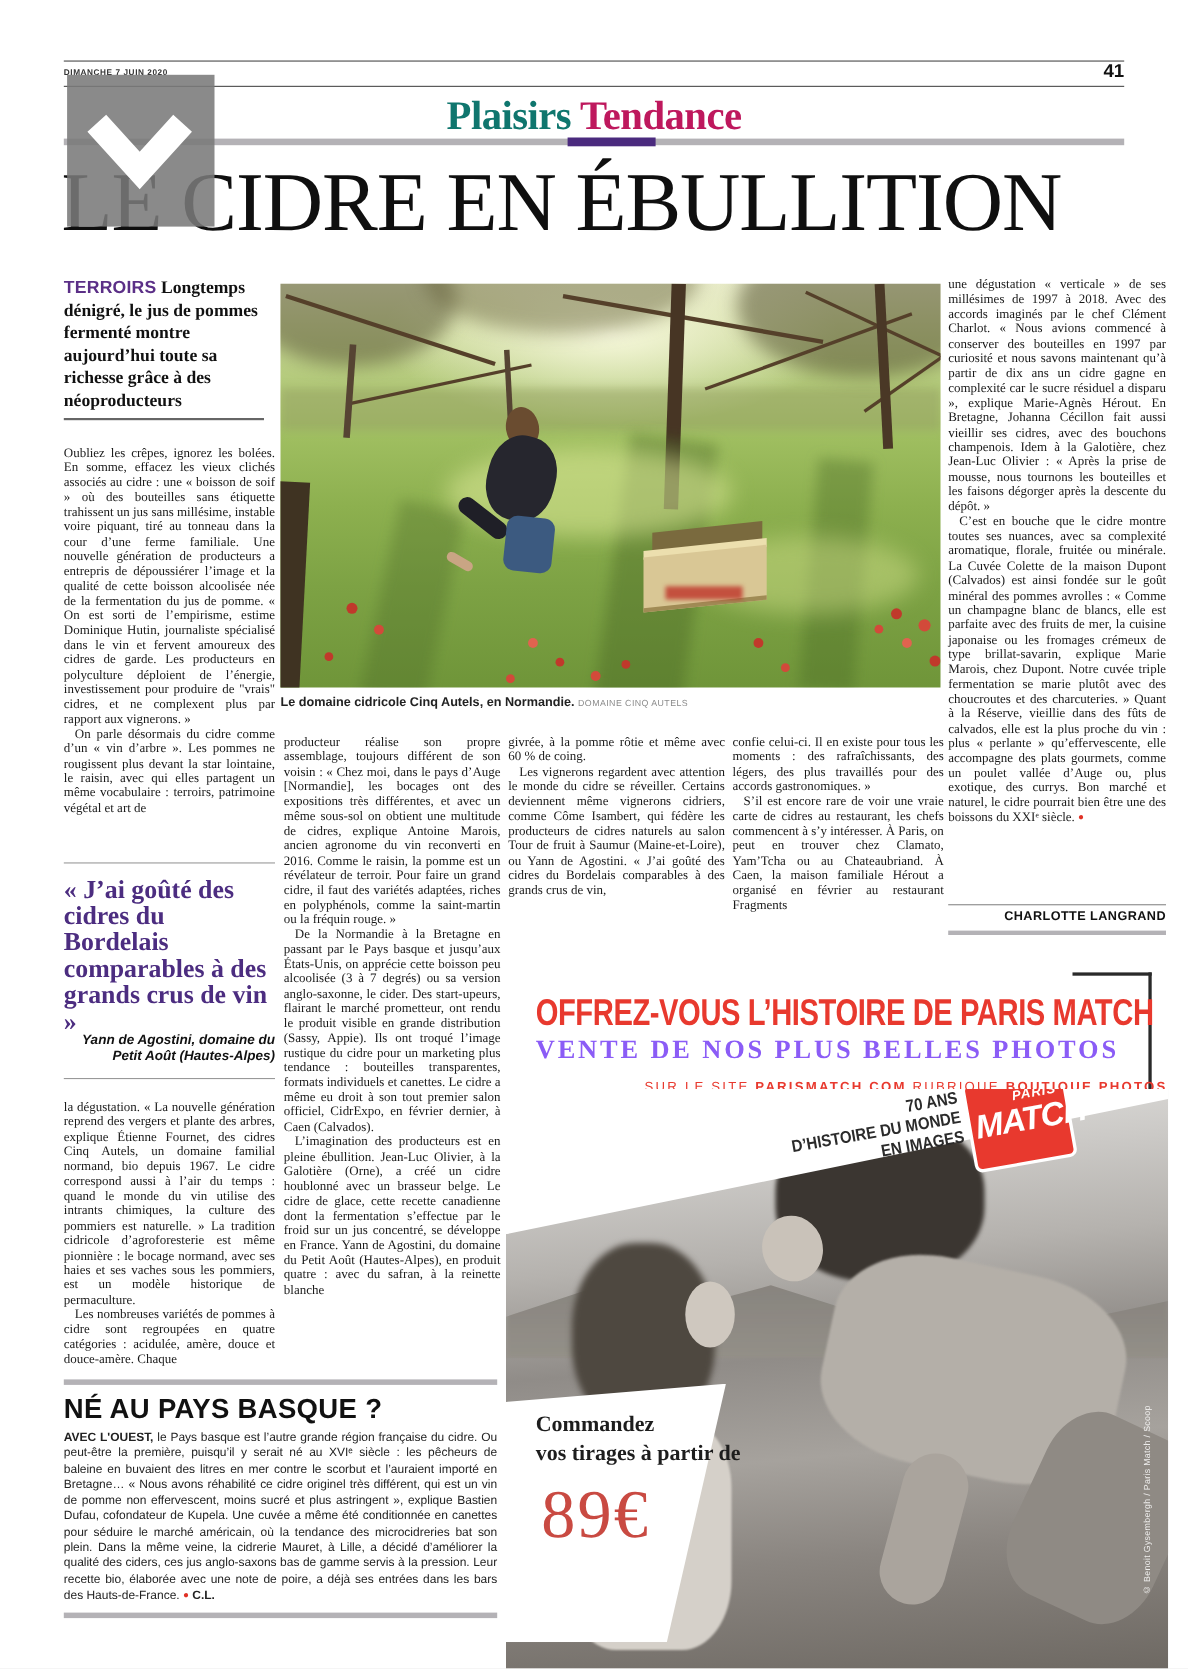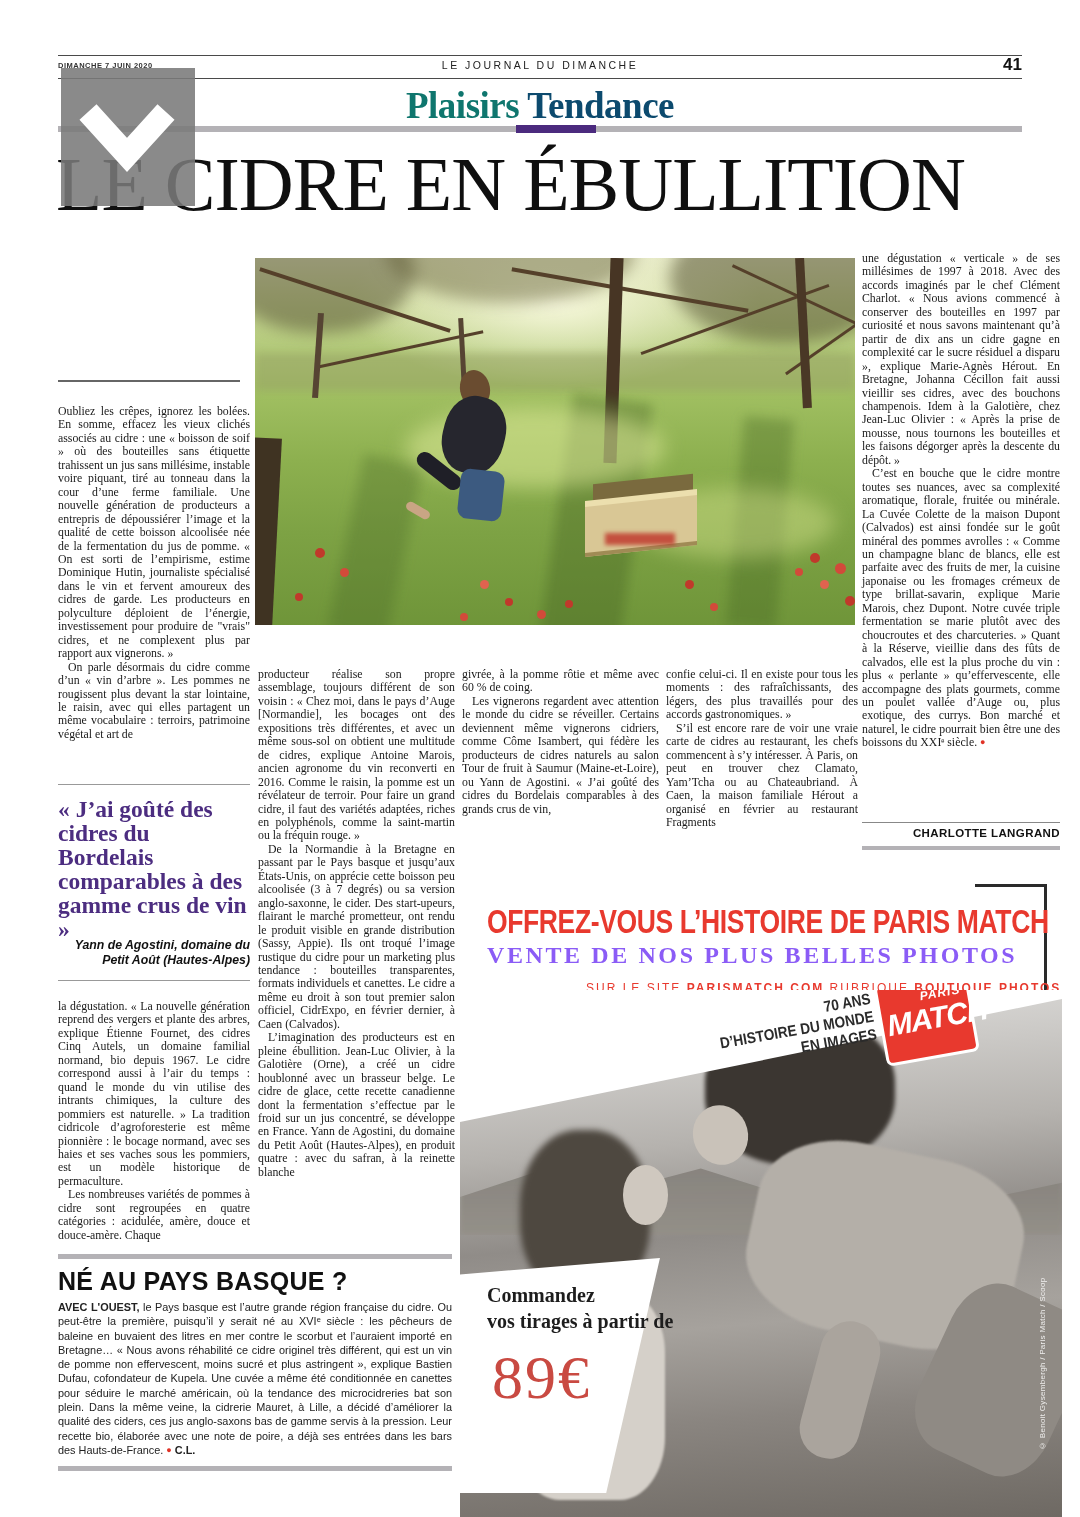--- a/index.html
+++ b/index.html
@@ -10,21 +10,21 @@
   .t-rule{position:absolute;height:5px;background:#b4b2b6;}
   
   .date{position:absolute;left:58px;top:61px;font-family:"Liberation Sans",sans-serif;
         font-size:7.5px;font-weight:700;letter-spacing:.5px;color:#333;}
   .masthead{position:absolute;left:0;top:59px;width:1080px;text-align:center;
         font-family:"Liberation Sans",sans-serif;font-size:10.5px;letter-spacing:2.5px;color:#222;}
   .pagenum{position:absolute;right:58px;top:55px;font-family:"Liberation Sans",sans-serif;
         font-size:17px;font-weight:700;color:#111;}
   .section-head{position:absolute;left:0;top:84px;width:1080px;text-align:center;
         font-size:37px;font-weight:700;letter-spacing:-.5px;}
-  .sec-light{color:#0f766e;} .sec-bold{color:#0c4a6e;}
+  .sec-light{color:#0f766e;} .sec-bold{color:#be185d;}
   .headline{position:absolute;left:56px;top:143px;width:980px;font-size:76px;line-height:82px;
         letter-spacing:-1px;color:#0f0f0f;white-space:nowrap;}
   
   .overlay{position:absolute;left:61px;top:68px;width:134px;height:138px;
         background:rgba(122,122,122,0.88);}
   
   .kicker{position:absolute;left:58px;top:252px;width:192px;font-weight:700;
         font-size:16px;line-height:20.5px;color:#111;}
   .kicker-label{font-family:"Liberation Sans",sans-serif;color:#5b2f87;letter-spacing:.2px;}
   
@@ -86,39 +86,39 @@
   .corner-bracket-v{position:absolute;left:584px;top:16px;width:3px;height:250px;background:#2a2a2a;}
   .ad-tick{position:absolute;left:27px;top:122px;width:2px;height:62px;background:#333;}
 </style>
 </head>
 <body>
 
 <div class="page">
 
   <div class="h-rule" style="left:58px;top:55px;width:964px;"></div>
   <div class="date">DIMANCHE 7 JUIN 2020</div>
-  <div class="masthead">LE JOURNAL DU DIMANCHE</div>
   <div class="pagenum">41</div>
   <div class="h-rule" style="left:58px;top:78px;width:964px;"></div>
 
   <div class="section-head">
     <span class="sec-light">Plaisirs</span>
     <span class="sec-bold">Tendance</span>
   </div>
   <div class="t-rule" style="left:58px;top:126px;width:964px;height:6px;"></div>
   <div class="abs" style="left:516px;top:125px;width:80px;height:8px;background:#4b2a7e;"></div>
 
   <div class="headline">LE CIDRE EN ÉBULLITION</div>
 
   <div class="overlay">
     <svg width="134" height="138" viewBox="0 0 134 138">
       <polyline points="27,44 66,87 105,44" fill="none" stroke="#ffffff" stroke-width="23"></polyline>
     </svg>
   </div>
 
+  <div class="kicker"><span class="kicker-label">TERROIRS</span><span> Longtemps dénigré, le jus de pommes fermenté montre aujourd’hui toute sa richesse grâce à des néoproducteurs</span></div>
   <div class="abs" style="left:58px;top:380px;width:182px;height:2px;background:#666;"></div>
 
   <div class="orchard">
     <div class="shape" style="left:90px;top:-40px;width:420px;height:170px;background:radial-gradient(ellipse at center,rgba(252,252,228,.9),rgba(252,252,228,0) 70%);"></div>
     <div class="shape" style="left:0;top:95px;width:600px;height:38px;background:rgba(150,160,100,.5);filter:blur(4px);"></div>
     <div class="shape" style="left:-30px;top:-45px;width:190px;height:120px;background:rgba(80,75,45,.5);border-radius:50%;filter:blur(8px);"></div>
     <div class="shape" style="left:130px;top:-55px;width:250px;height:100px;background:rgba(95,90,50,.45);border-radius:50%;filter:blur(8px);"></div>
     <div class="shape" style="left:415px;top:-45px;width:230px;height:130px;background:rgba(75,72,42,.5);border-radius:50%;filter:blur(8px);"></div>
     <div class="shape" style="left:0px;top:40px;width:200px;height:4px;background:#55402a;transform:rotate(18deg);"></div>
     <div class="shape" style="left:60px;top:90px;width:170px;height:3px;background:#55402a;transform:rotate(-12deg);"></div>
@@ -160,28 +160,29 @@
     <div class="shape" style="left:205px;top:355px;width:8px;height:8px;background:#d24a3a;border-radius:50%;"></div>
     <div class="shape" style="left:430px;top:322px;width:9px;height:9px;background:#c0392b;border-radius:50%;"></div>
     <div class="shape" style="left:455px;top:345px;width:8px;height:8px;background:#d24a3a;border-radius:50%;"></div>
     <div class="shape" style="left:555px;top:295px;width:10px;height:10px;background:#c0392b;border-radius:50%;"></div>
     <div class="shape" style="left:580px;top:305px;width:11px;height:11px;background:#d24a3a;border-radius:50%;"></div>
 
     <div class="shape" style="left:565px;top:322px;width:9px;height:9px;background:#e0634f;border-radius:50%;"></div>
     <div class="shape" style="left:590px;top:338px;width:10px;height:10px;background:#c0392b;border-radius:50%;"></div>
     <div class="shape" style="left:540px;top:310px;width:8px;height:8px;background:#d24a3a;border-radius:50%;"></div>
   </div>
+  <div class="caption"><span>Le domaine cidricole Cinq Autels, en Normandie. </span><span class="credit">DOMAINE CINQ AUTELS</span></div>
 
   <div class="col" style="left:58px;top:405px;width:192px;">
     <p>Oubliez les crêpes, ignorez les bolées. En somme, effacez les vieux clichés associés au cidre : une « boisson de soif » où des bouteilles sans étiquette trahissent un jus sans millésime, instable voire piquant, tiré au tonneau dans la cour d’une ferme familiale. Une nouvelle génération de producteurs a entrepris de dépoussiérer l’image et la qualité de cette boisson alcoolisée née de la fermentation du jus de pomme. « On est sorti de l’empirisme, estime Dominique Hutin, journaliste spécialisé dans le vin et fervent amoureux des cidres de garde. Les producteurs en polyculture déploient de l’énergie, investissement pour produire de "vrais" cidres, et ne complexent plus par rapport aux vignerons. »</p>
     <p class="ind">On parle désormais du cidre comme d’un « vin d’arbre ». Les pommes ne rougissent plus devant la star lointaine, le raisin, avec qui elles partagent un même vocabulaire : terroirs, patrimoine végétal et art de</p>
   </div>
 
   <div class="h-rule" style="left:58px;top:784px;width:192px;background:#999;"></div>
-  <div class="pq">« J’ai goûté des cidres du Bordelais comparables à des gamme crus de vin »</div>
+  <div class="pq">« J’ai goûté des cidres du Bordelais comparables à des grands crus de vin »</div>
   <div class="pq-attr">Yann de Agostini, domaine du Petit Août (Hautes-Alpes)</div>
   <div class="h-rule" style="left:58px;top:980px;width:192px;background:#999;"></div>
 
   <div class="col" style="left:58px;top:1000px;width:192px;">
     <p>la dégustation. « La nouvelle génération reprend des vergers et plante des arbres, explique Étienne Fournet, des cidres Cinq Autels, un domaine familial normand, bio depuis 1967. Le cidre correspond aussi à l’air du temps : quand le monde du vin utilise des intrants chimiques, la culture des pommiers est naturelle. » La tradition cidricole d’agroforesterie est même pionnière : le bocage normand, avec ses haies et ses vaches sous les pommiers, est un modèle historique de permaculture.</p>
     <p class="ind">Les nombreuses variétés de pommes à cidre sont regroupées en quatre catégories : acidulée, amère, douce et douce-amère. Chaque</p>
   </div>
 
   <div class="col" style="left:258px;top:668px;width:197px;">
     <p>producteur réalise son propre assemblage, toujours différent de son voisin : « Chez moi, dans le pays d’Auge [Normandie], les bocages ont des expositions très différentes, et avec un même sous-sol on obtient une multitude de cidres, explique Antoine Marois, ancien agronome du vin reconverti en 2016. Comme le raisin, la pomme est un révélateur de terroir. Pour faire un grand cidre, il faut des variétés adaptées, riches en polyphénols, comme la saint-martin ou la fréquin rouge. »</p>

